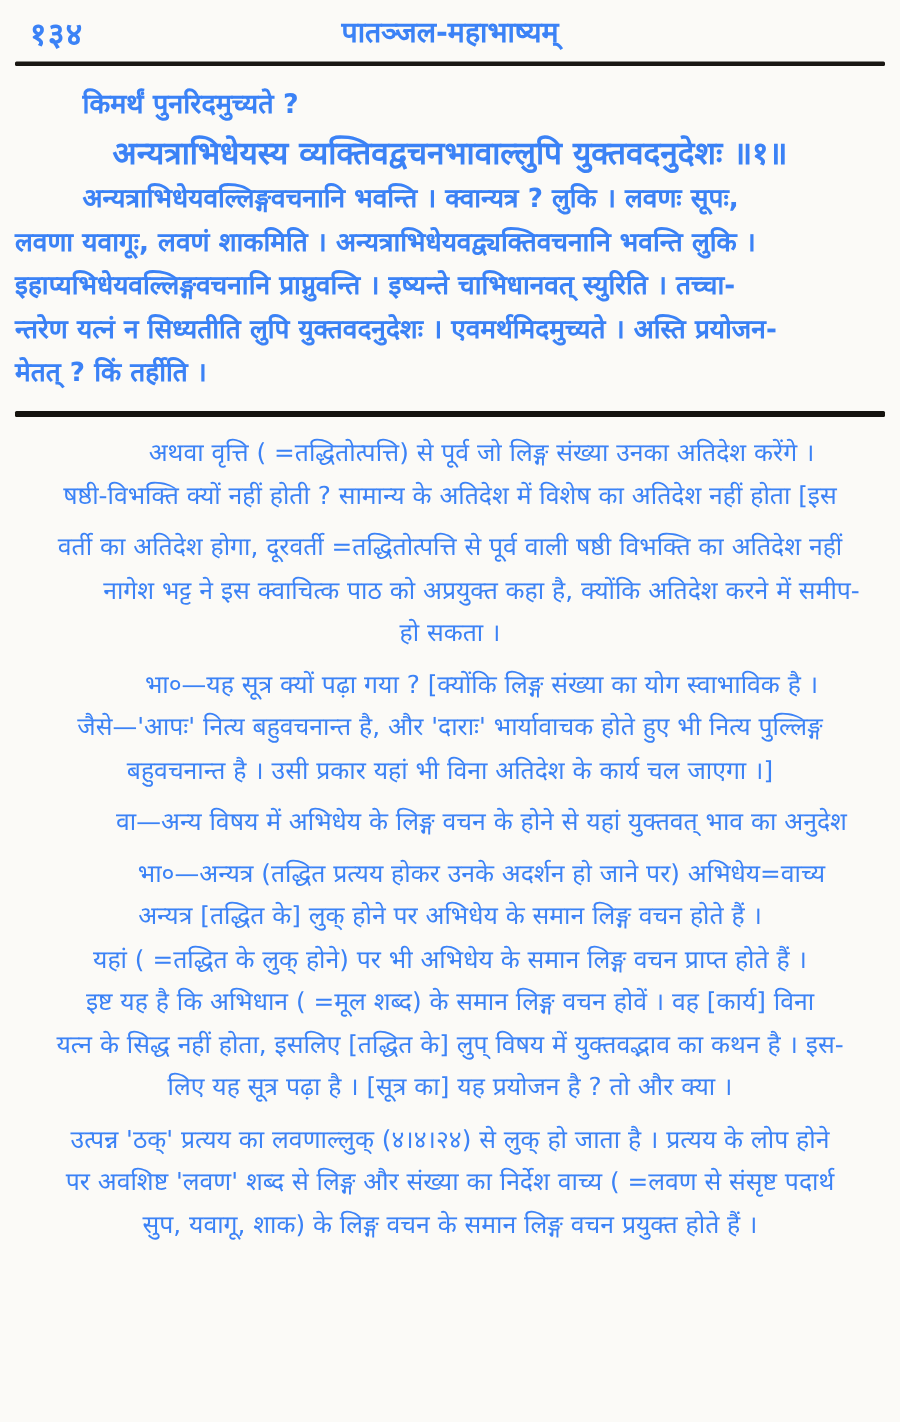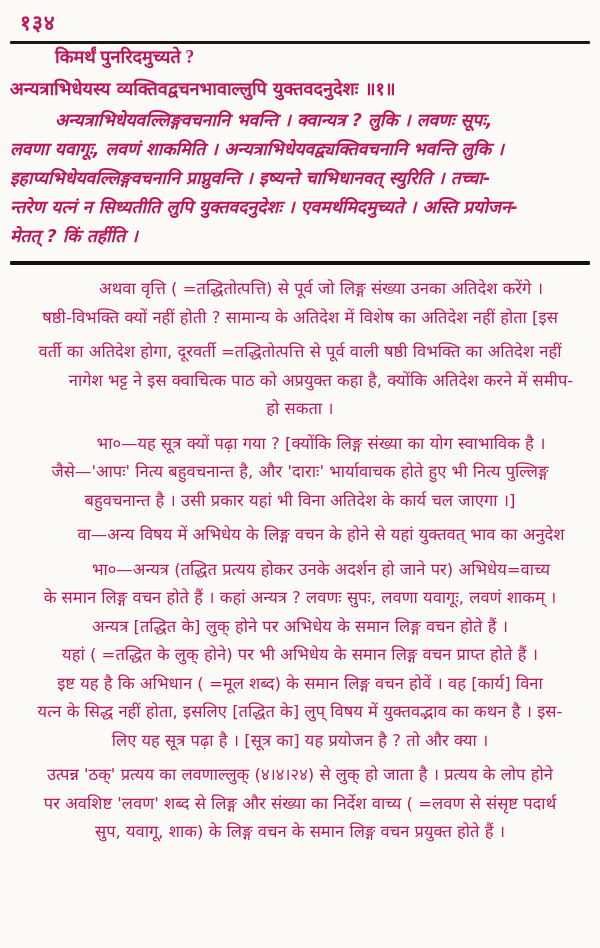--- a/index.html
+++ b/index.html
@@ -7,21 +7,21 @@
     padding: 0;
     background: #e8e6e0;
     font-family: "DejaVu Sans", sans-serif;
   }
   .page {
     position: relative;
     width: 600px;
     height: 948px;
     margin: 0 auto;
     background: #fbfaf7;
-    color: #be185d;
+    color: #3b82f6;
     overflow: hidden;
     box-sizing: border-box;
     padding: 6px 10px 0 10px;
   }
   
   .header {
     position: relative;
     height: 32px;
   }
   .page-number {
@@ -51,39 +51,38 @@
     height: 4px;
     background: #15130f;
     margin: 10px 0 0 0;
     border-radius: 1px;
   }
   
   .sanskrit {
     font-weight: bold;
   }
   .question-line {
+    margin-top: 13px;
     padding-left: 45px;
     font-size: 18px;
     line-height: 26px;
-    font-family: Liberation Serif, serif;
   }
   .sutra {
-    text-align: left;
-    font-size: 18px;
+    text-align: center;
+    font-size: 21px;
     line-height: 26px;
     margin-top: 6px;
   }
   .bhashya {
     margin-top: 4px;
     font-size: 17.5px;
   }
   .bhashya .line {
     line-height: 29px;
     white-space: nowrap;
-    font-style: italic;
   }
   .bhashya .line.indent {
     padding-left: 45px;
   }
   .sutra2 {
     margin-top: 2px;
   }
   
   .hindi {
     margin-top: 10px;
@@ -101,20 +100,21 @@
     padding-left: 42px;
   }
 </style>
 </head>
 <body>
 
 <div class="page">
 
   <div class="header">
     <span class="page-number">१३४</span>
+    <span class="page-title">पातञ्जल-महाभाष्यम्</span>
   </div>
   <div class="rule-thin"></div>
 
   <div class="sanskrit">
     <div class="question-line">किमर्थं पुनरिदमुच्यते ?</div>
     <div class="sutra">अन्यत्राभिधेयस्य व्यक्तिवद्वचनभावाल्लुपि युक्तवदनुदेशः ॥१॥</div>
     <div class="bhashya">
       <div class="line indent">अन्यत्राभिधेयवल्लिङ्गवचनानि भवन्ति । क्वान्यत्र ? लुकि । लवणः सूपः,</div>
       <div class="line">लवणा यवागूः, लवणं शाकमिति । अन्यत्राभिधेयवद्व्यक्तिवचनानि भवन्ति लुकि ।</div>
       <div class="line">इहाप्यभिधेयवल्लिङ्गवचनानि प्राप्नुवन्ति । इष्यन्ते चाभिधानवत् स्युरिति । तच्चा-</div>
@@ -143,21 +143,20 @@
       <div class="line">जैसे—'आपः' नित्य बहुवचनान्त है, और 'दाराः' भार्यावाचक होते हुए भी नित्य पुल्लिङ्ग</div>
       <div class="line">बहुवचनान्त है । उसी प्रकार यहां भी विना अतिदेश के कार्य चल जाएगा ।]</div>
     </div>
 
     <div class="para">
       <div class="line indent">वा—अन्य विषय में अभिधेय के लिङ्ग वचन के होने से यहां युक्तवत् भाव का अनुदेश</div>
     </div>
 
     <div class="para">
       <div class="line indent">भा०—अन्यत्र (तद्धित प्रत्यय होकर उनके अदर्शन हो जाने पर) अभिधेय=वाच्य</div>
-      <div class="line">के समान लिङ्ग वचन होते हैं । कहां अन्यत्र ? लवणः सुपः, लवणा यवागूः, लवणं शाकम् ।</div>
       <div class="line">अन्यत्र [तद्धित के] लुक् होने पर अभिधेय के समान लिङ्ग वचन होते हैं ।</div>
       <div class="line">यहां ( =तद्धित के लुक् होने) पर भी अभिधेय के समान लिङ्ग वचन प्राप्त होते हैं ।</div>
       <div class="line">इष्ट यह है कि अभिधान ( =मूल शब्द) के समान लिङ्ग वचन होवें । वह [कार्य] विना</div>
       <div class="line">यत्न के सिद्ध नहीं होता, इसलिए [तद्धित के] लुप् विषय में युक्तवद्भाव का कथन है । इस-</div>
       <div class="line">लिए यह सूत्र पढ़ा है । [सूत्र का] यह प्रयोजन है ? तो और क्या ।</div>
     </div>
 
     <div class="para">
       <div class="line">उत्पन्न 'ठक्' प्रत्यय का लवणाल्लुक् (४।४।२४) से लुक् हो जाता है ।  प्रत्यय के लोप होने</div>
       <div class="line">पर अवशिष्ट 'लवण' शब्द से लिङ्ग और संख्या का निर्देश वाच्य ( =लवण से संसृष्ट पदार्थ</div>

